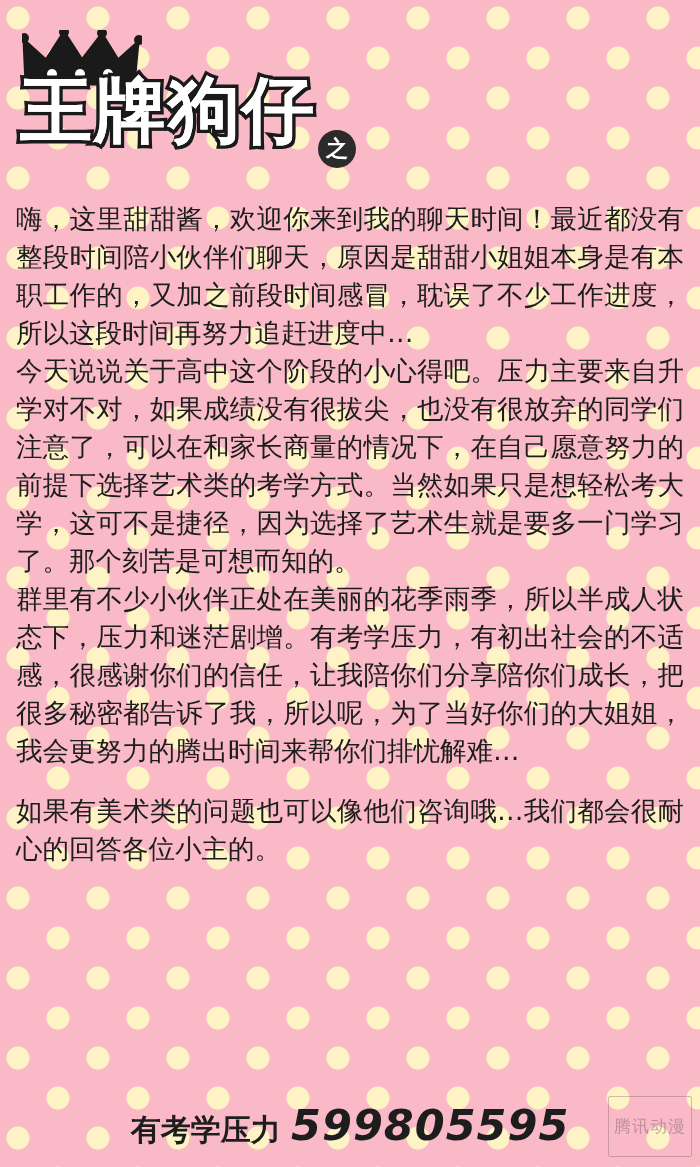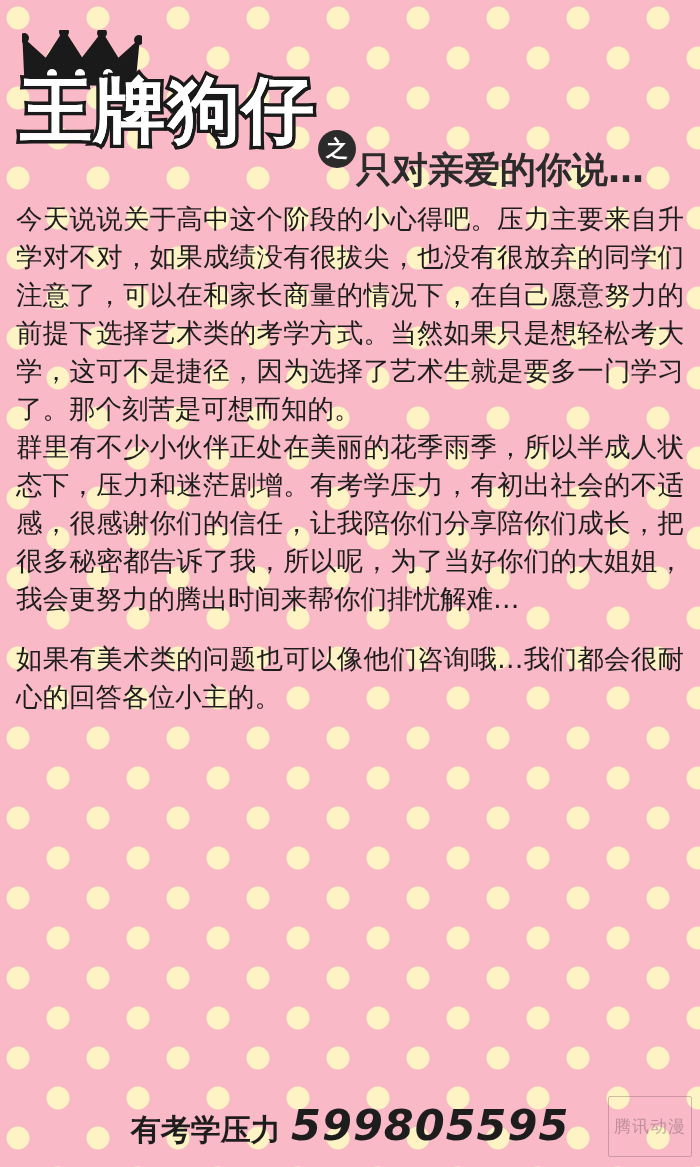--- a/index.html
+++ b/index.html
@@ -179,24 +179,24 @@
         <circle cx="30" cy="44" r="5" fill="#ffffff"></circle>
         <circle cx="58" cy="44" r="5" fill="#ffffff"></circle>
         <circle cx="86" cy="44" r="5" fill="#ffffff"></circle>
       </svg>
 
       <div class="logo-text">王牌狗仔</div>
       <div class="logo-text-fill">王牌狗仔</div>
     </div>
 
     <div class="zhi-circle">之</div>
-    <div class="subtitle-2">只对亲爱的你说…</div>
   </div>
 
   <div class="content">
+    <p class="para">嗨，这里甜甜酱，欢迎你来到我的聊天时间！最近都没有整段时间陪小伙伴们聊天，原因是甜甜小姐姐本身是有本职工作的，又加之前段时间感冒，耽误了不少工作进度，所以这段时间再努力追赶进度中…</p>
     <p class="para">今天说说关于高中这个阶段的小心得吧。压力主要来自升学对不对，如果成绩没有很拔尖，也没有很放弃的同学们注意了，可以在和家长商量的情况下，在自己愿意努力的前提下选择艺术类的考学方式。当然如果只是想轻松考大学，这可不是捷径，因为选择了艺术生就是要多一门学习了。那个刻苦是可想而知的。</p>
     <p class="para">群里有不少小伙伴正处在美丽的花季雨季，所以半成人状态下，压力和迷茫剧增。有考学压力，有初出社会的不适感，很感谢你们的信任，让我陪你们分享陪你们成长，把很多秘密都告诉了我，所以呢，为了当好你们的大姐姐，我会更努力的腾出时间来帮你们排忧解难…</p>
     <div class="gap"></div>
     <p class="para">如果有美术类的问题也可以像他们咨询哦…我们都会很耐心的回答各位小主的。</p>
   </div>
 
   <div class="footer">
     <div class="fans">
       <span>有考学压力</span>
       <span class="num">599805595</span>

